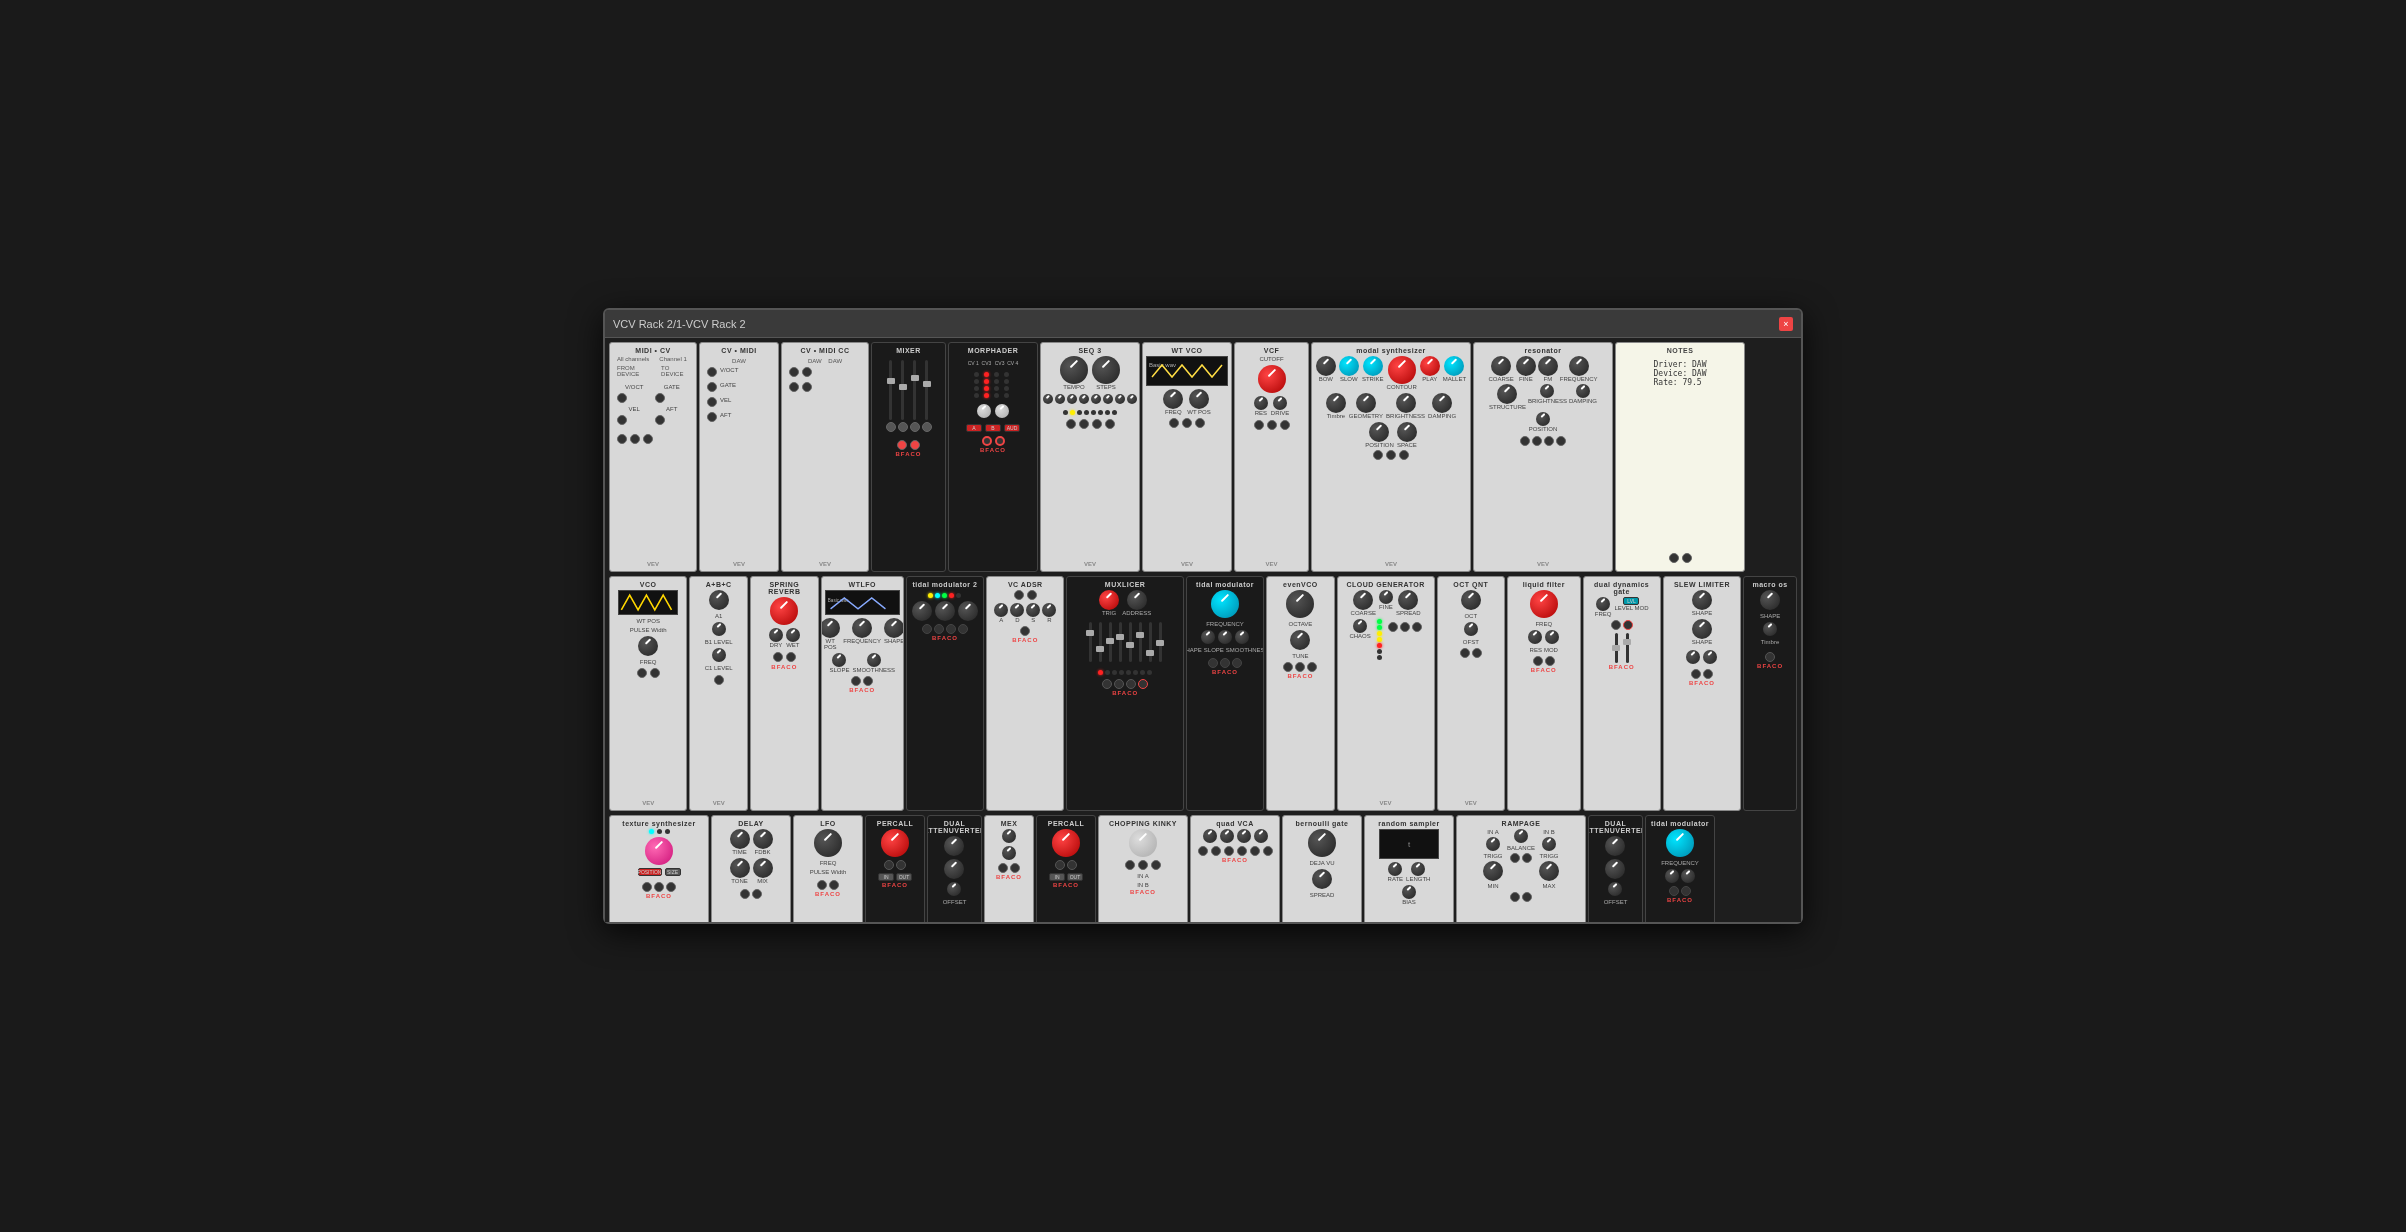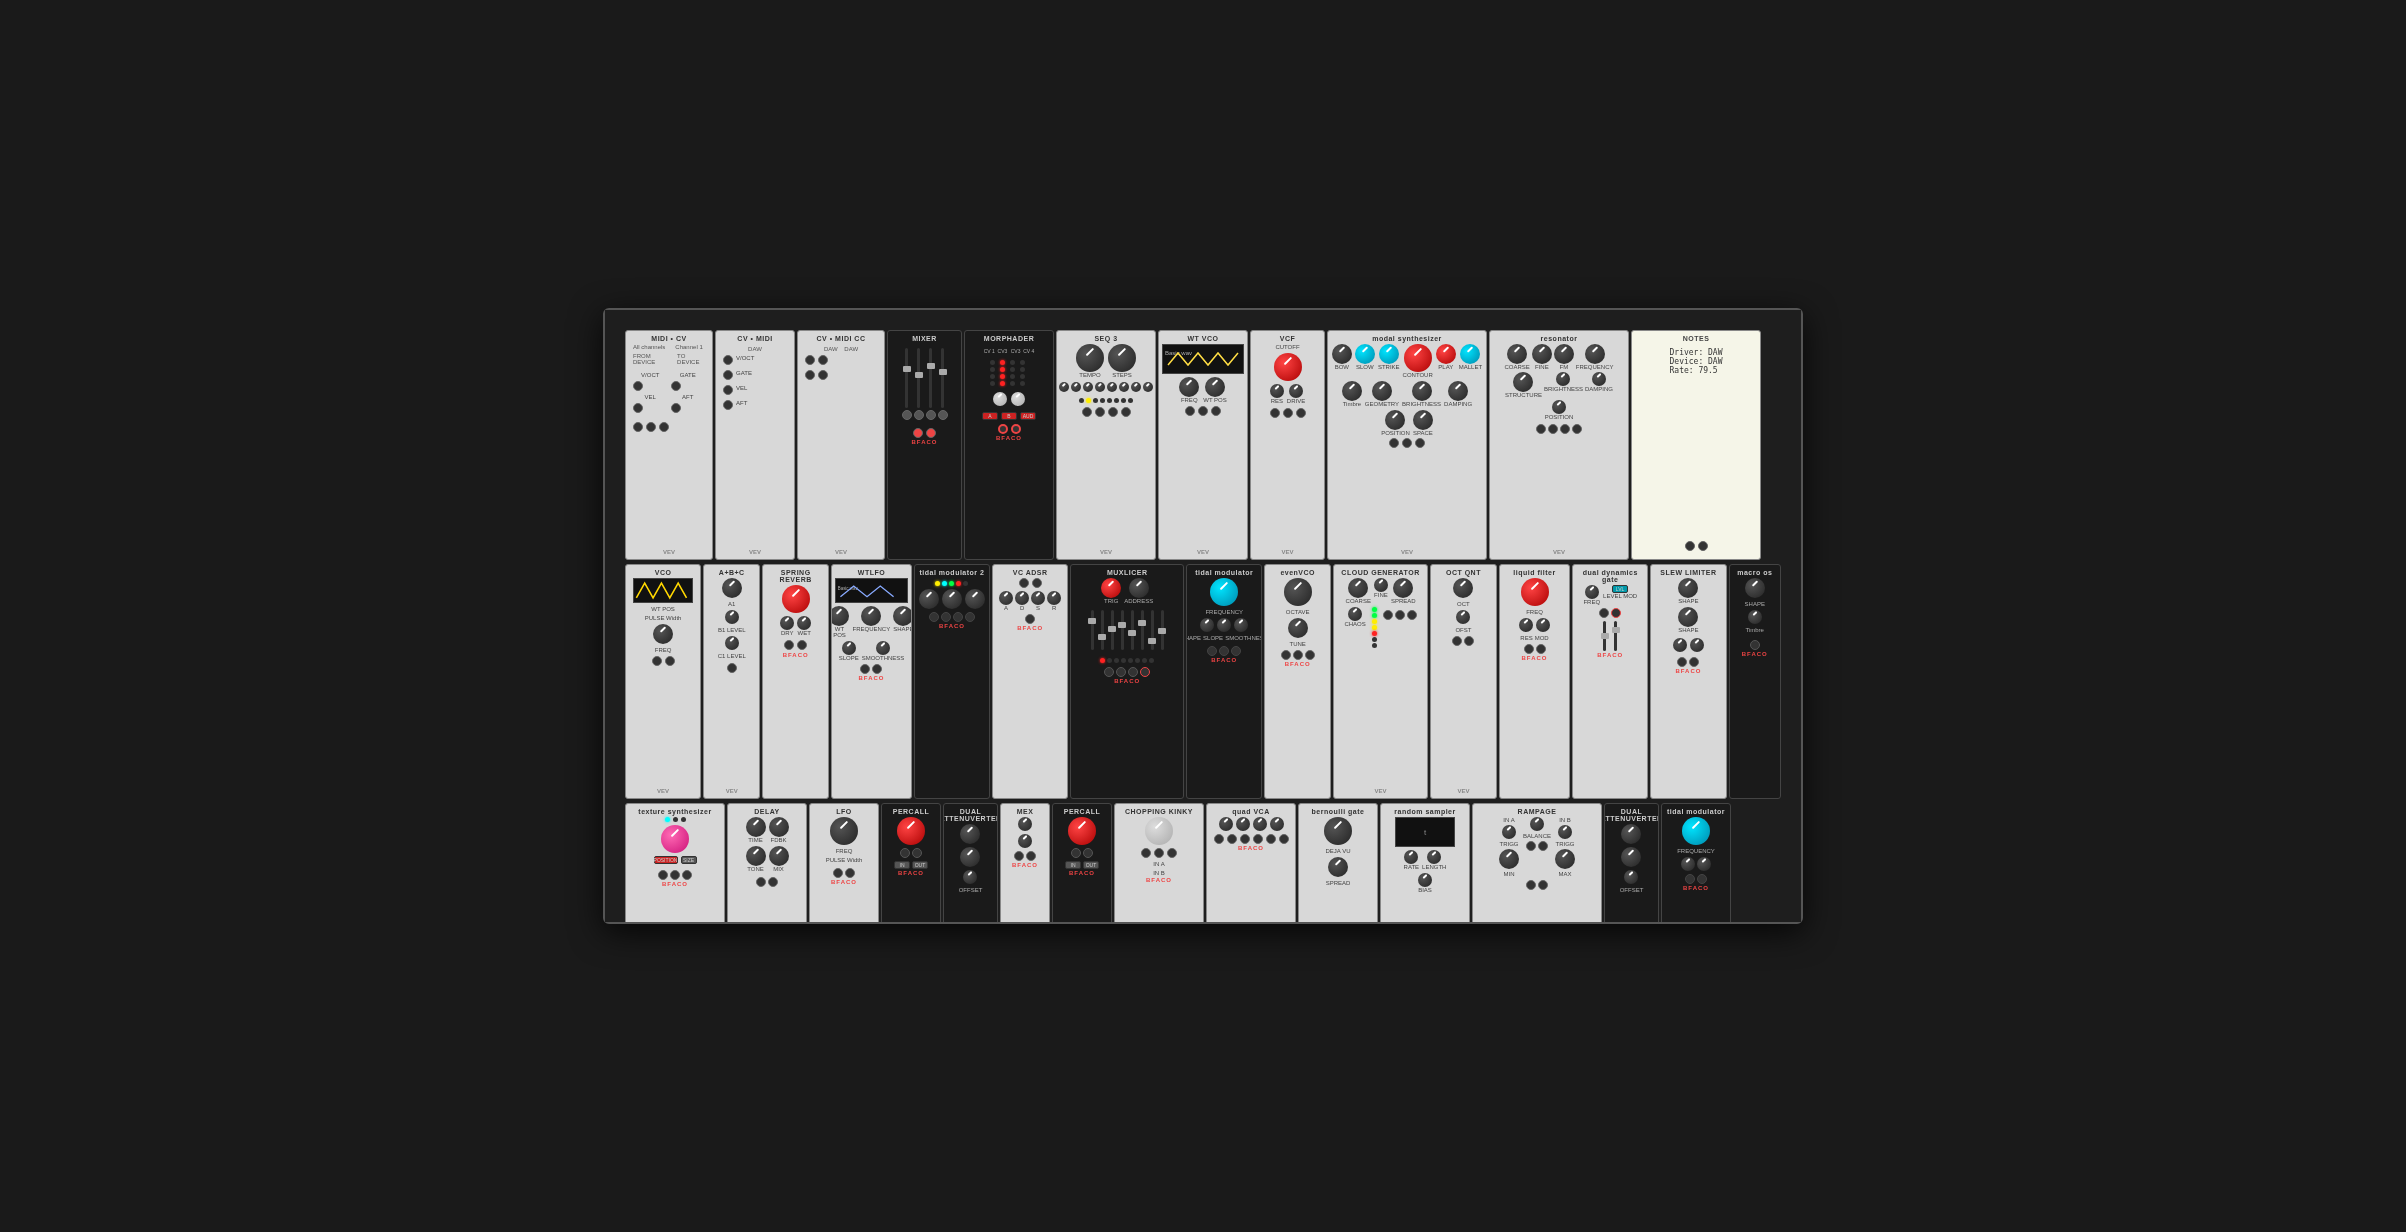--- a/index.html
+++ b/index.html
@@ -71,21 +71,21 @@
     .fps-display {
       color: #aaa;
       font-size: 10px;
     }
     .rack-area {
       flex: 1;
       background: #1e1e1e;
       overflow: hidden;
       display: flex;
       flex-wrap: wrap;
-      padding: 20px;
+      padding: 4px;
       gap: 2px;
       align-content: flex-start;
       justify-content: center;
     }
     
     .module {
       background: #d8d8d8;
       border: 1px solid #888;
       border-radius: 3px;
       display: flex;
@@ -236,20 +236,24 @@
       color: #333;
       padding: 4px;
       font-family: monospace;
     }
   </style>
 </head>
 <body>
 
 <div class="app-window">
 
+  <div class="title-bar">
+    <span class="title-text">VCV Rack 2/1-VCV Rack 2</span>
+    <div class="title-close">×</div>
+  </div>
 
 
   <div class="rack-area">
 
     <div class="rack-row">
 
       <div class="module" style="width:88px;height:230px;">
         <div class="module-title">MIDI • CV</div>
         <div style="display:flex;flex-direction:column;gap:3px;width:100%;padding:0 4px;">
           <div style="display:flex;gap:2px;font-size:6px;color:#555;">

